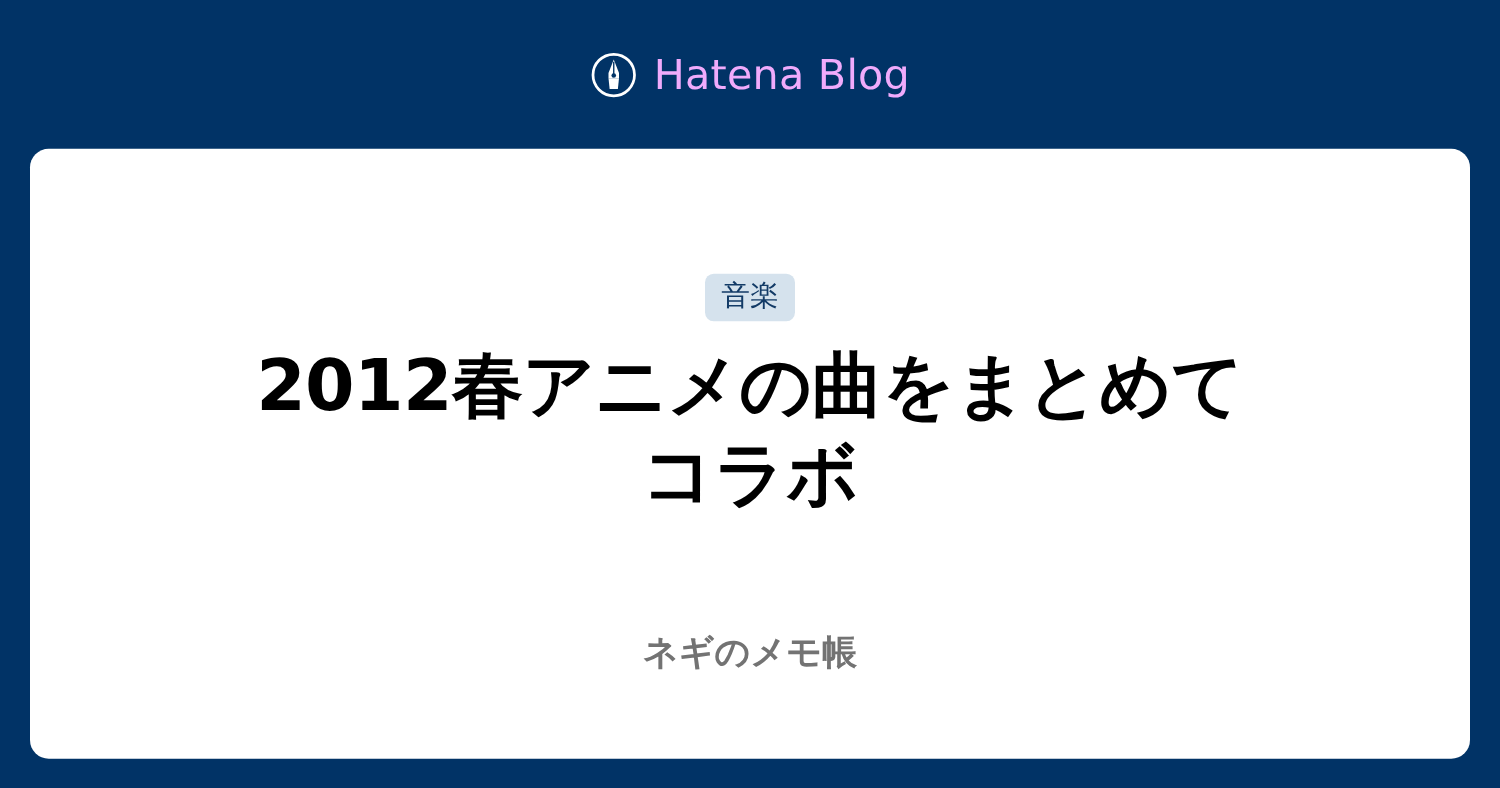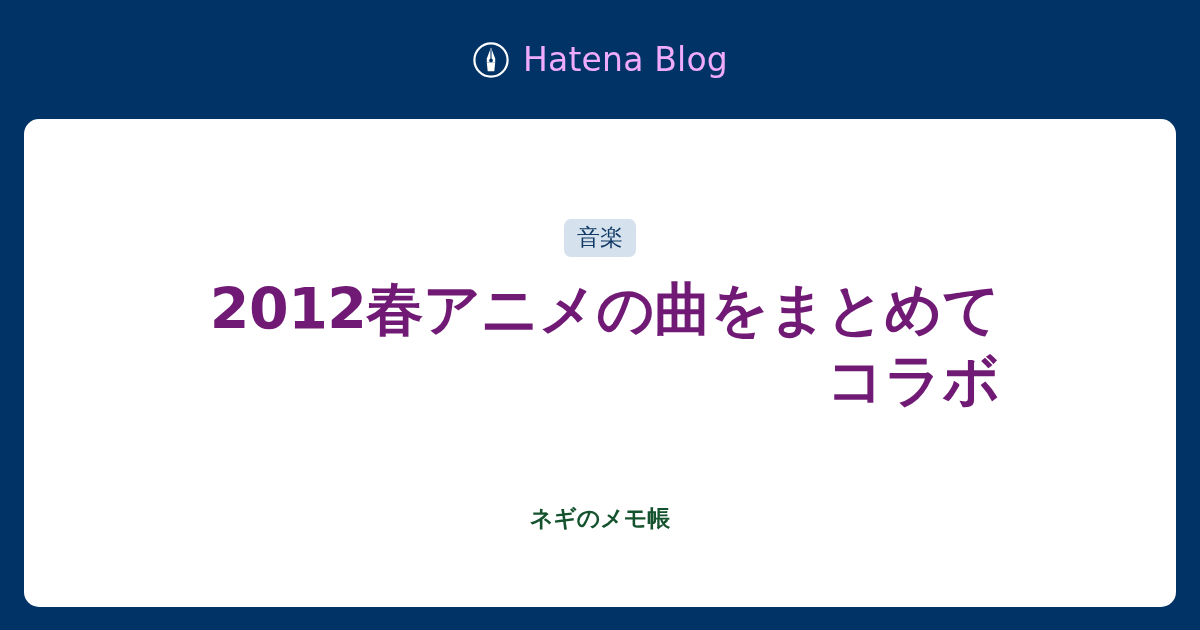--- a/index.html
+++ b/index.html
@@ -95,40 +95,40 @@
     font-family: "DejaVu Sans", "Liberation Sans", sans-serif;
   }
 
   
   .entry-title {
     position: absolute;
     top: 155px;
     left: 50%;
     transform: translateX(-50%);
     width: 800px;
-    text-align: right;
-    color: #701a75;
+    text-align: center;
+    color: #000000;
     font-size: 57px;
     line-height: 1.24;
     font-weight: 700;
     letter-spacing: -0.5px;
     word-break: break-word;
     font-family: "DejaVu Sans", "Liberation Sans", sans-serif;
   }
 
   
   .blog-name {
     position: absolute;
     top: 385px;
     left: 50%;
     transform: translateX(-50%);
     width: 900px;
     text-align: center;
-    color: #14532d;
-    font-size: 23px;
+    color: #737373;
+    font-size: 28px;
     line-height: 1.3;
     font-weight: 700;
     font-family: "DejaVu Sans", "Liberation Sans", sans-serif;
   }
 </style>
 </head>
 <body>
 
 <div class="og-root">
 

